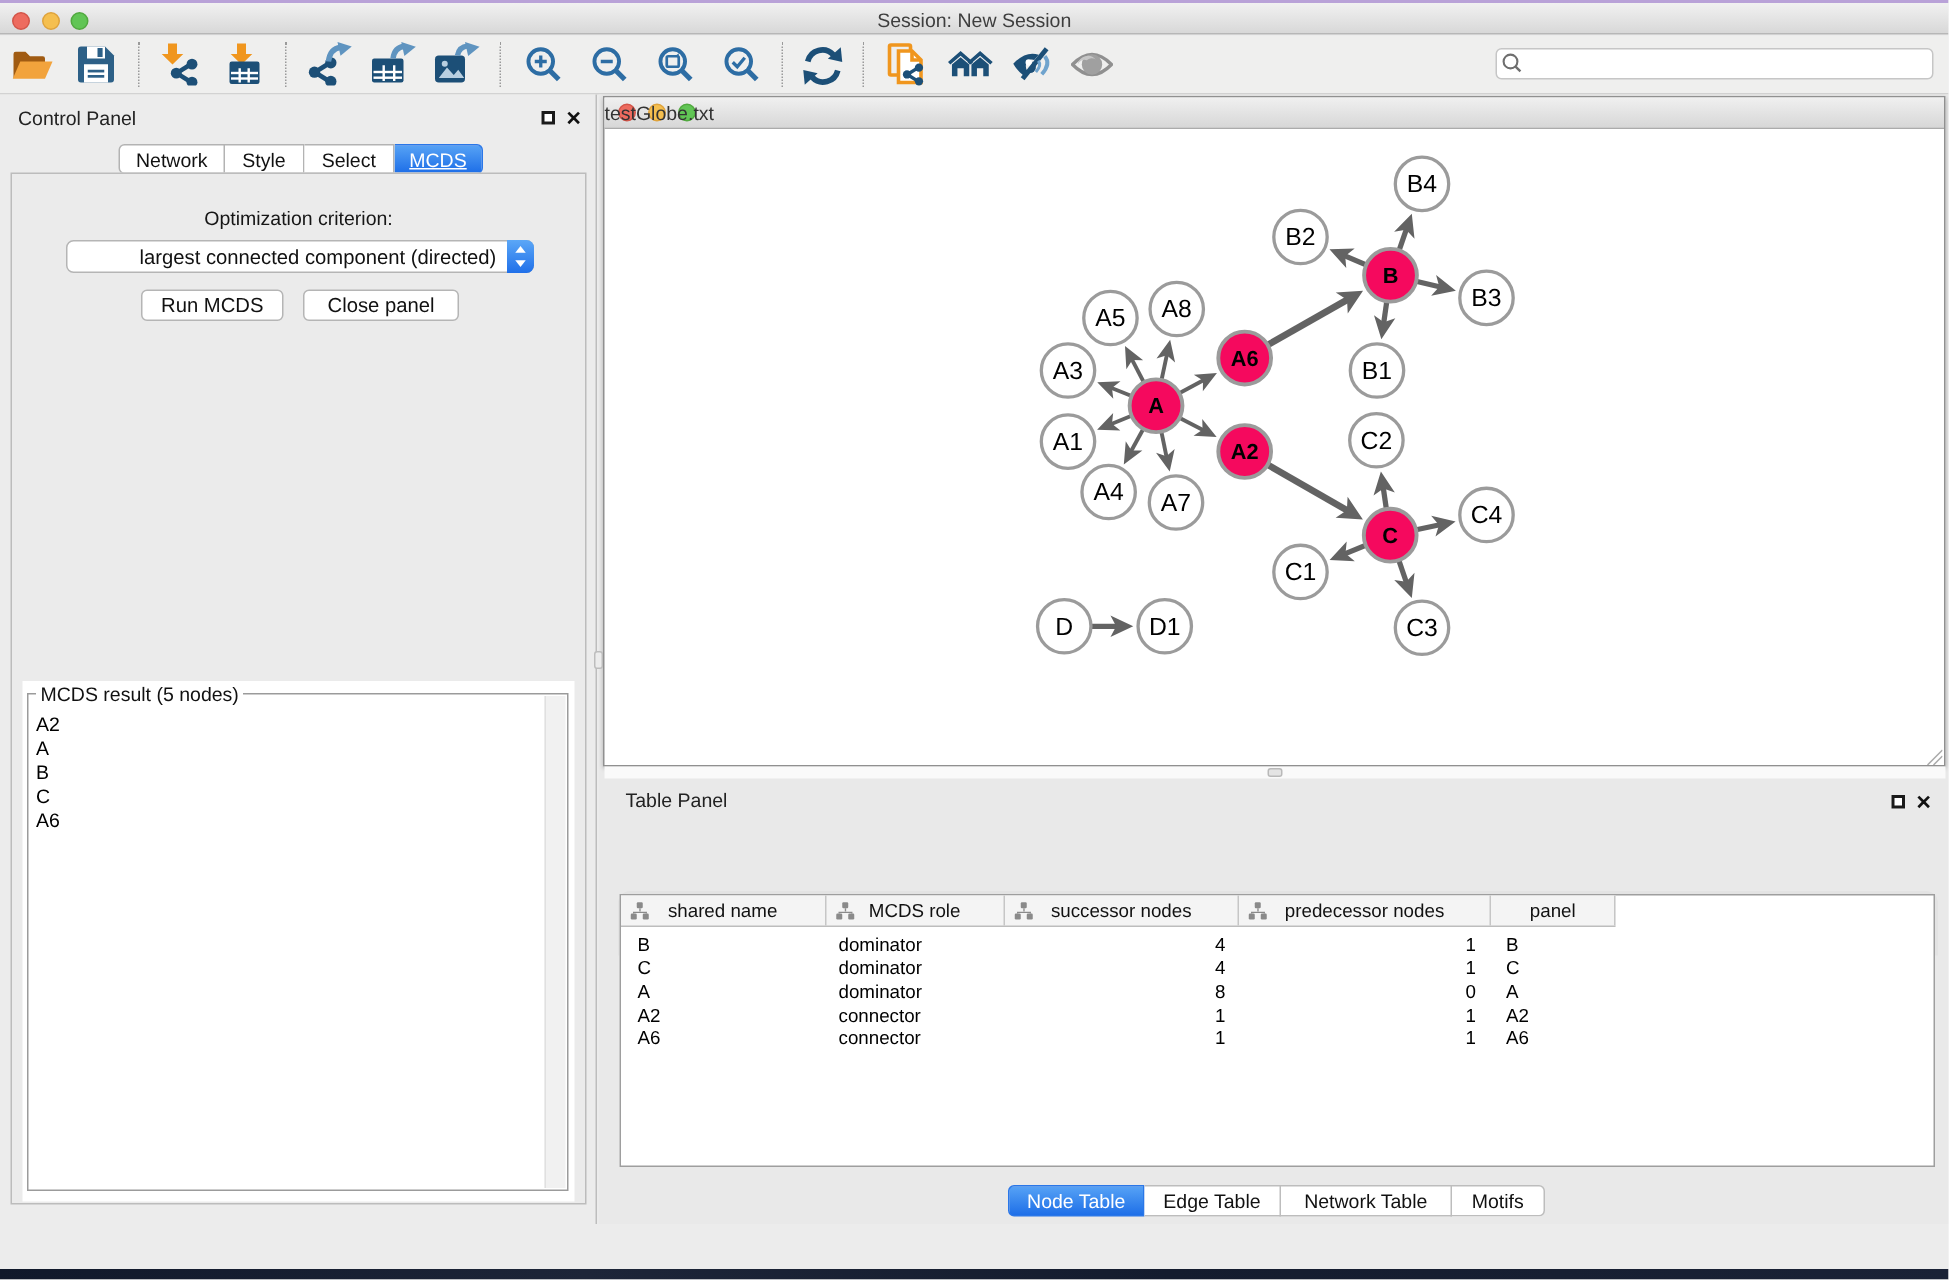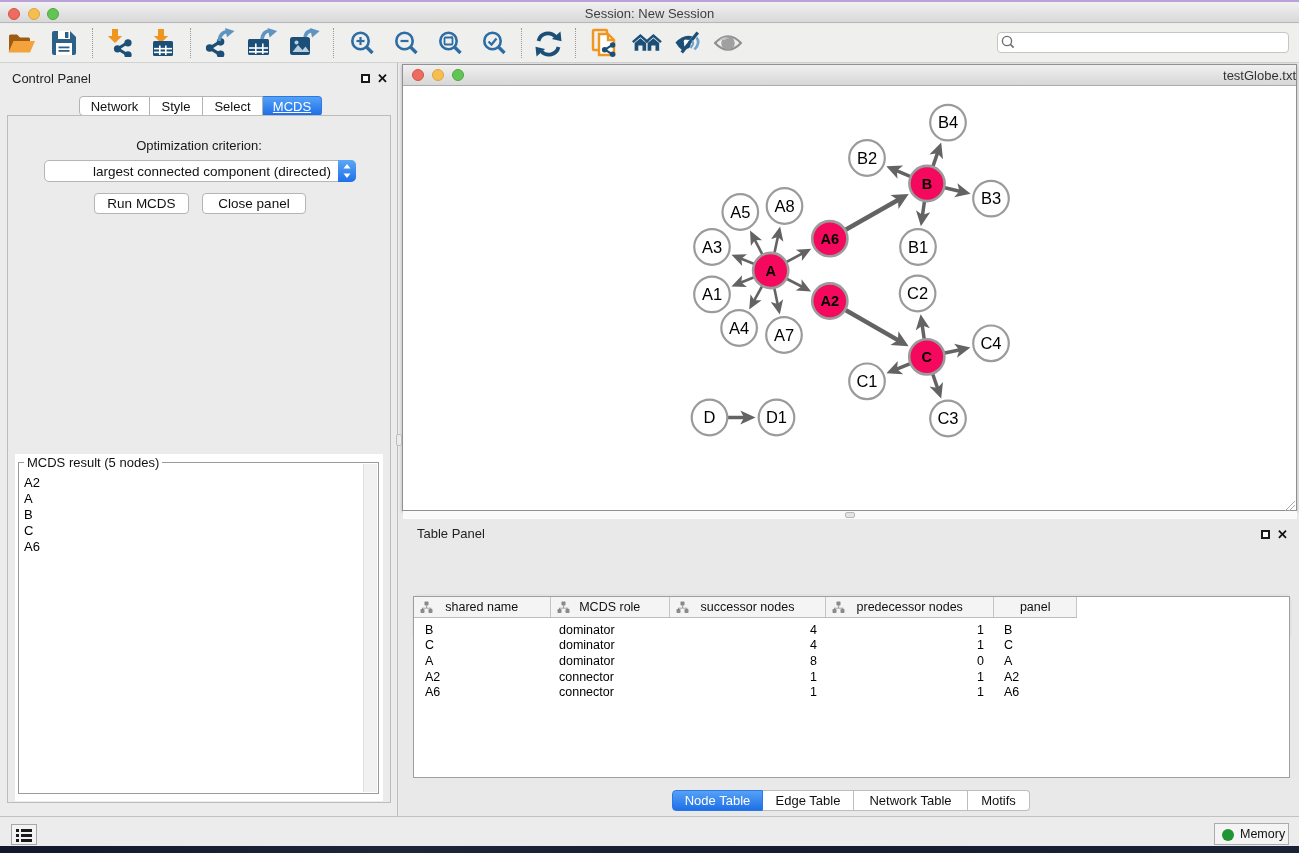--- a/index.html
+++ b/index.html
@@ -56,21 +56,21 @@
 #mcdslegend { position:absolute; left:5px; top:-8px; background:#fff; padding:0 3px;
   font-size:13px; color:#111; }
 #mcdsscroll { position:absolute; right:1px; top:1px; width:14px; bottom:1px; background:#f1f1f1; border-left:1px solid #e0e0e0;}
 #mcdslist { position:absolute; left:5px; top:12px; font-size:13px; color:#000; line-height:16px; }
 
 #desktop { position:absolute; left:399px; top:63px; width:900px; height:753px; background:#e9e9e9; }
 #gwin { position:absolute; left:3px; top:1px; width:895px; height:447px;
   background:#fff; border:1px solid #909090; box-shadow:0 1px 3px rgba(0,0,0,0.25); }
 #gwin .wtbar { position:absolute; left:0; top:0; right:0; height:21px;
   background:linear-gradient(#f0f0f0,#d7d7d7); border-bottom:1px solid #ababab; }
-#gwin .wtitle { position:absolute; left:0; right:0; top:3px; text-align:right; font-size:13px; color:#333; }
+#gwin .wtitle { position:absolute; left:0; right:0; top:3px; text-align:left; font-size:13px; color:#333; }
 #gwin .tl { top:4px; } #gwin .red { left:9px; } #gwin .yel { left:29px; } #gwin .grn { left:49px; }
 #graph { position:absolute; left:0; top:22px; }
 #grip { position:absolute; right:1px; bottom:1px; width:12px; height:12px; }
 
 #tpanel { position:absolute; left:7px; top:457px; width:893px; height:296px; }
 #tpanel .ptitle { position:absolute; left:11px; top:6px; font-size:13px; color:#222; }
 #tpanel .wbtn-float { left:855px; top:10px; }
 #tpanel .wbtn-close { left:871px; top:9px; }
 #ttoolbar { position:absolute; left:6px; top:33px; width:880px; height:43px;
   background:#e3e3e3; border-radius:8px 8px 0 0;margin-top:41px; }
@@ -509,30 +509,14 @@
       </div>
       <div id="ttabs">
         <div class="ttab first sel" style="width:91px;">Node Table</div>
         <div class="ttab" style="width:91px;">Edge Table</div>
         <div class="ttab" style="width:114px;">Network Table</div>
         <div class="ttab last" style="width:62px;">Motifs</div>
       </div>
     </div>
   </div>
   <div style="position:absolute; left:396px; top:434px; width:6px; height:12px; background:#ececec; border:1px solid #bdbdbd; border-radius:2px; z-index:5;"></div>
-  <div id="statusbar">
-    <div id="listbtn"><svg width="24" height="19" viewBox="0 0 24 19">
-          <g fill="#1a1a1a">
-            <rect x="4" y="4" width="3" height="3"></rect>
-            <rect x="9" y="4" width="11" height="3"></rect>
-            <rect x="4" y="9" width="3" height="3"></rect>
-            <rect x="9" y="9" width="11" height="3"></rect>
-            <rect x="4" y="14" width="3" height="3"></rect>
-            <rect x="9" y="14" width="11" height="3"></rect>
-          </g>
-        </svg></div>
-    <div id="membtn">
-        <div class="dot"></div>
-        <div class="mtext">Memory</div>
-      </div>
-  </div>
   <div id="darkstrip"></div>
 </div>
 
 </body></html>

